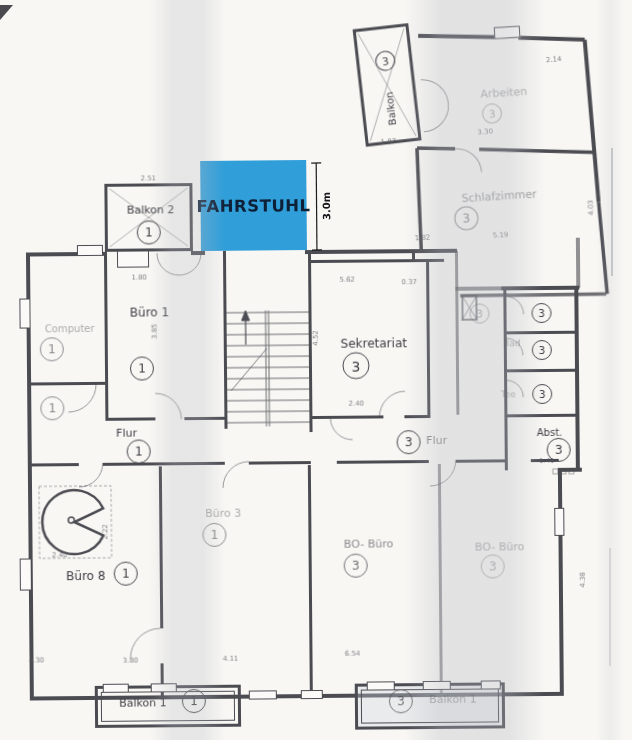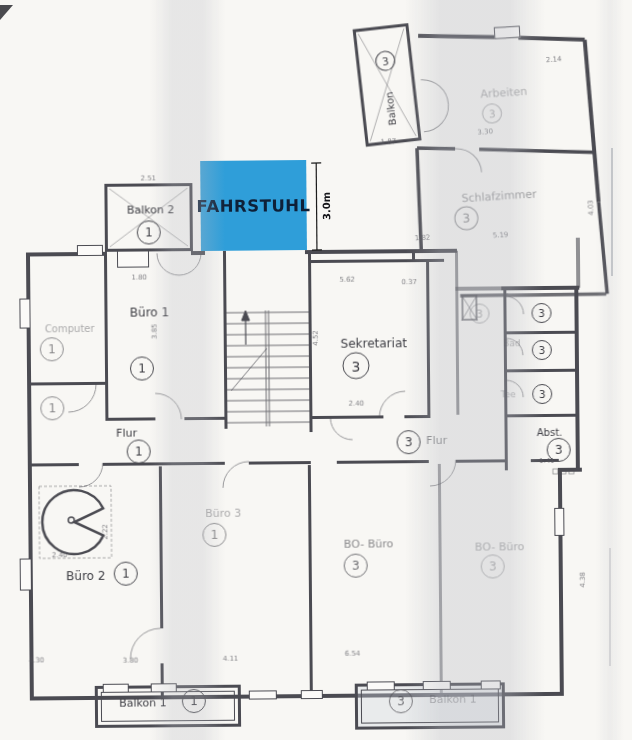--- a/index.html
+++ b/index.html
@@ -241,21 +241,21 @@
           <span>3</span>
         </div>
       <div class="lbl faint" style="left:512px;top:345px;font-size:9px">Bad</div>
       <div class="lbl faint" style="left:508px;top:396px;font-size:9px">Tee</div>
 
       <div class="lbl" style="left:549px;top:434px;font-size:10px">Abst.</div>
       <div class="cn" style="left:558px;top:452px">
           <span>3</span>
         </div>
 
-      <div class="lbl big" style="left:84px;top:574px">Büro 2</div>
+      <div class="lbl big" style="left:84px;top:574px">Büro 8</div>
       <div class="cn" style="left:124px;top:572px">
           <span>1</span>
         </div>
 
       <div class="lbl faint" style="left:222px;top:512px">Büro 3</div>
       <div class="cn mid" style="left:213px;top:534px">
           <span>1</span>
         </div>
 
       <div class="lbl mid" style="left:367px;top:544px">BO- Büro</div>

